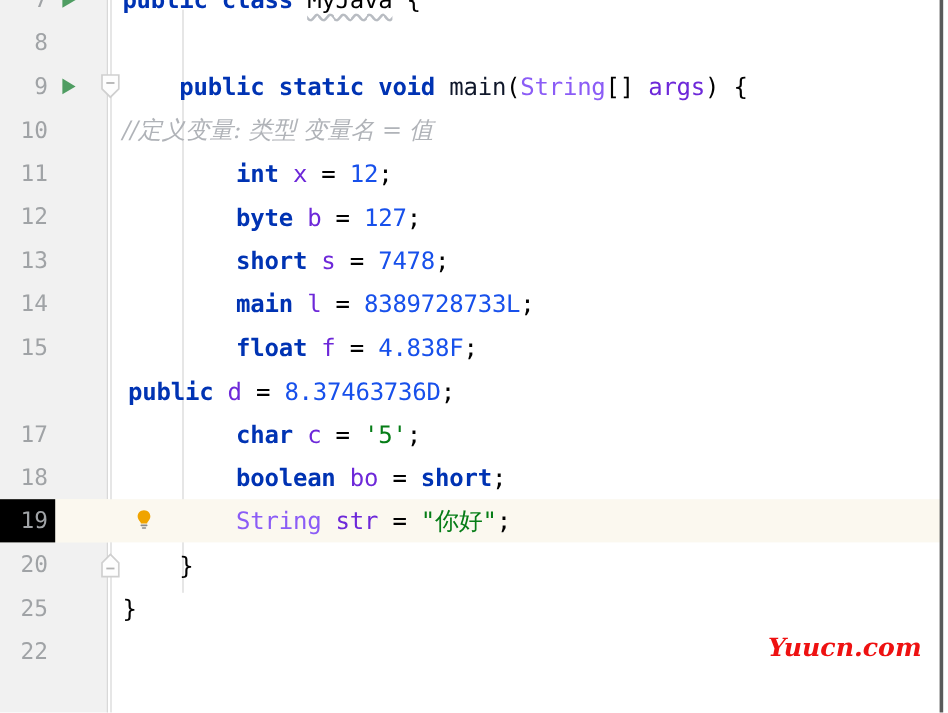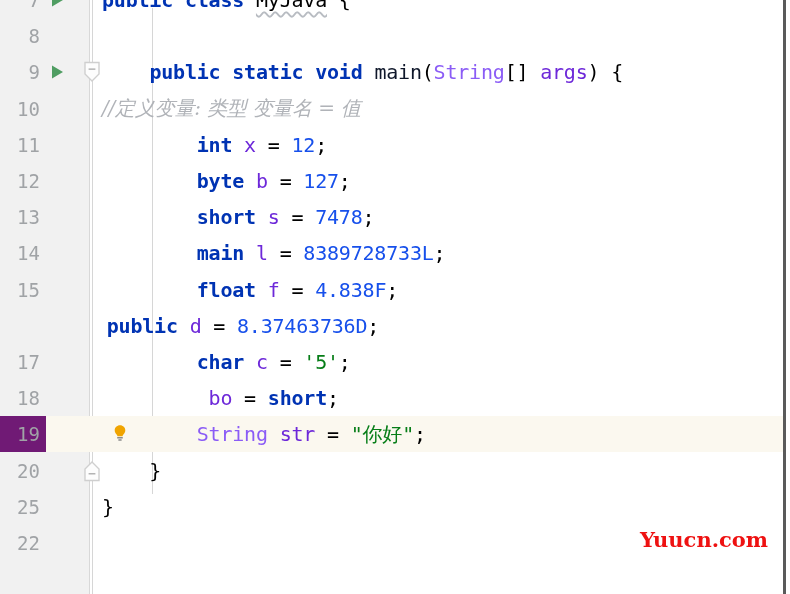--- a/index.html
+++ b/index.html
@@ -80,21 +80,21 @@
     align-items: center;
     box-sizing: border-box;
   }
   .row.highlight {
     background: #fbf8ef;
   }
   .row.highlight .gutter {
     background: #fbf8ef;
   }
   .row.highlight .num {
-    background: #701a75;
+    background: #000000;
   }
 
   .gutter {
     position: relative;
     width: 90px;
     min-width: 90px;
     height: 100%;
     display: flex;
     align-items: center;
     box-sizing: border-box;
@@ -181,20 +181,21 @@
 
   .watermark {
     position: absolute;
     right: 22px;
     bottom: 42px;
     color: #ee1111;
     font-family: "DejaVu Serif", serif;
     font-size: 21px;
     font-weight: bold;
     z-index: 30;
+    font-style: italic;
   }
 </style>
 </head>
 <body>
 
 <div id="editor">
 
   <div class="gutter-bg"></div>
   <div class="gutter-edge"></div>
 
@@ -284,21 +285,21 @@
           <div class="num">17</div>
           <div class="run-icon"></div>
         </div>
         <div class="code"><span class="punc">        </span><span class="kw">char</span><span class="punc"> </span><span class="var">c</span><span class="punc"> = </span><span class="str">'5'</span><span class="punc">;</span></div>
       </div>
       <div class="row">
         <div class="gutter">
           <div class="num">18</div>
           <div class="run-icon"></div>
         </div>
-        <div class="code"><span class="punc">        </span><span class="punc"> </span><span class="var">bo</span><span class="punc"> = </span><span class="kw">short</span><span class="punc">;</span></div>
+        <div class="code"><span class="punc">        </span><span class="kw">boolean</span><span class="punc"> </span><span class="var">bo</span><span class="punc"> = </span><span class="kw">short</span><span class="punc">;</span></div>
       </div>
       <div class="row highlight">
         <div class="gutter">
           <div class="num">19</div>
           <div class="run-icon"></div>
         </div>
         <div class="bulb-icon"><svg width="20" height="20" viewBox="0 0 20 20">
             <path d="M10 2.2c-3.1 0-5.3 2.3-5.3 5.1 0 2 1.1 3.3 1.9 4.3.5.6.8 1 .8 1.6h5.2c0-.6.3-1 .8-1.6.8-1 1.9-2.3 1.9-4.3 0-2.8-2.2-5.1-5.3-5.1z" fill="#f0a400"></path>
             <rect x="7.1" y="14.1" width="5.8" height="1.5" rx="0.6" fill="#8a8a8a"></rect>
             <rect x="8.2" y="16.3" width="3.6" height="1.4" rx="0.6" fill="#8a8a8a"></rect>

